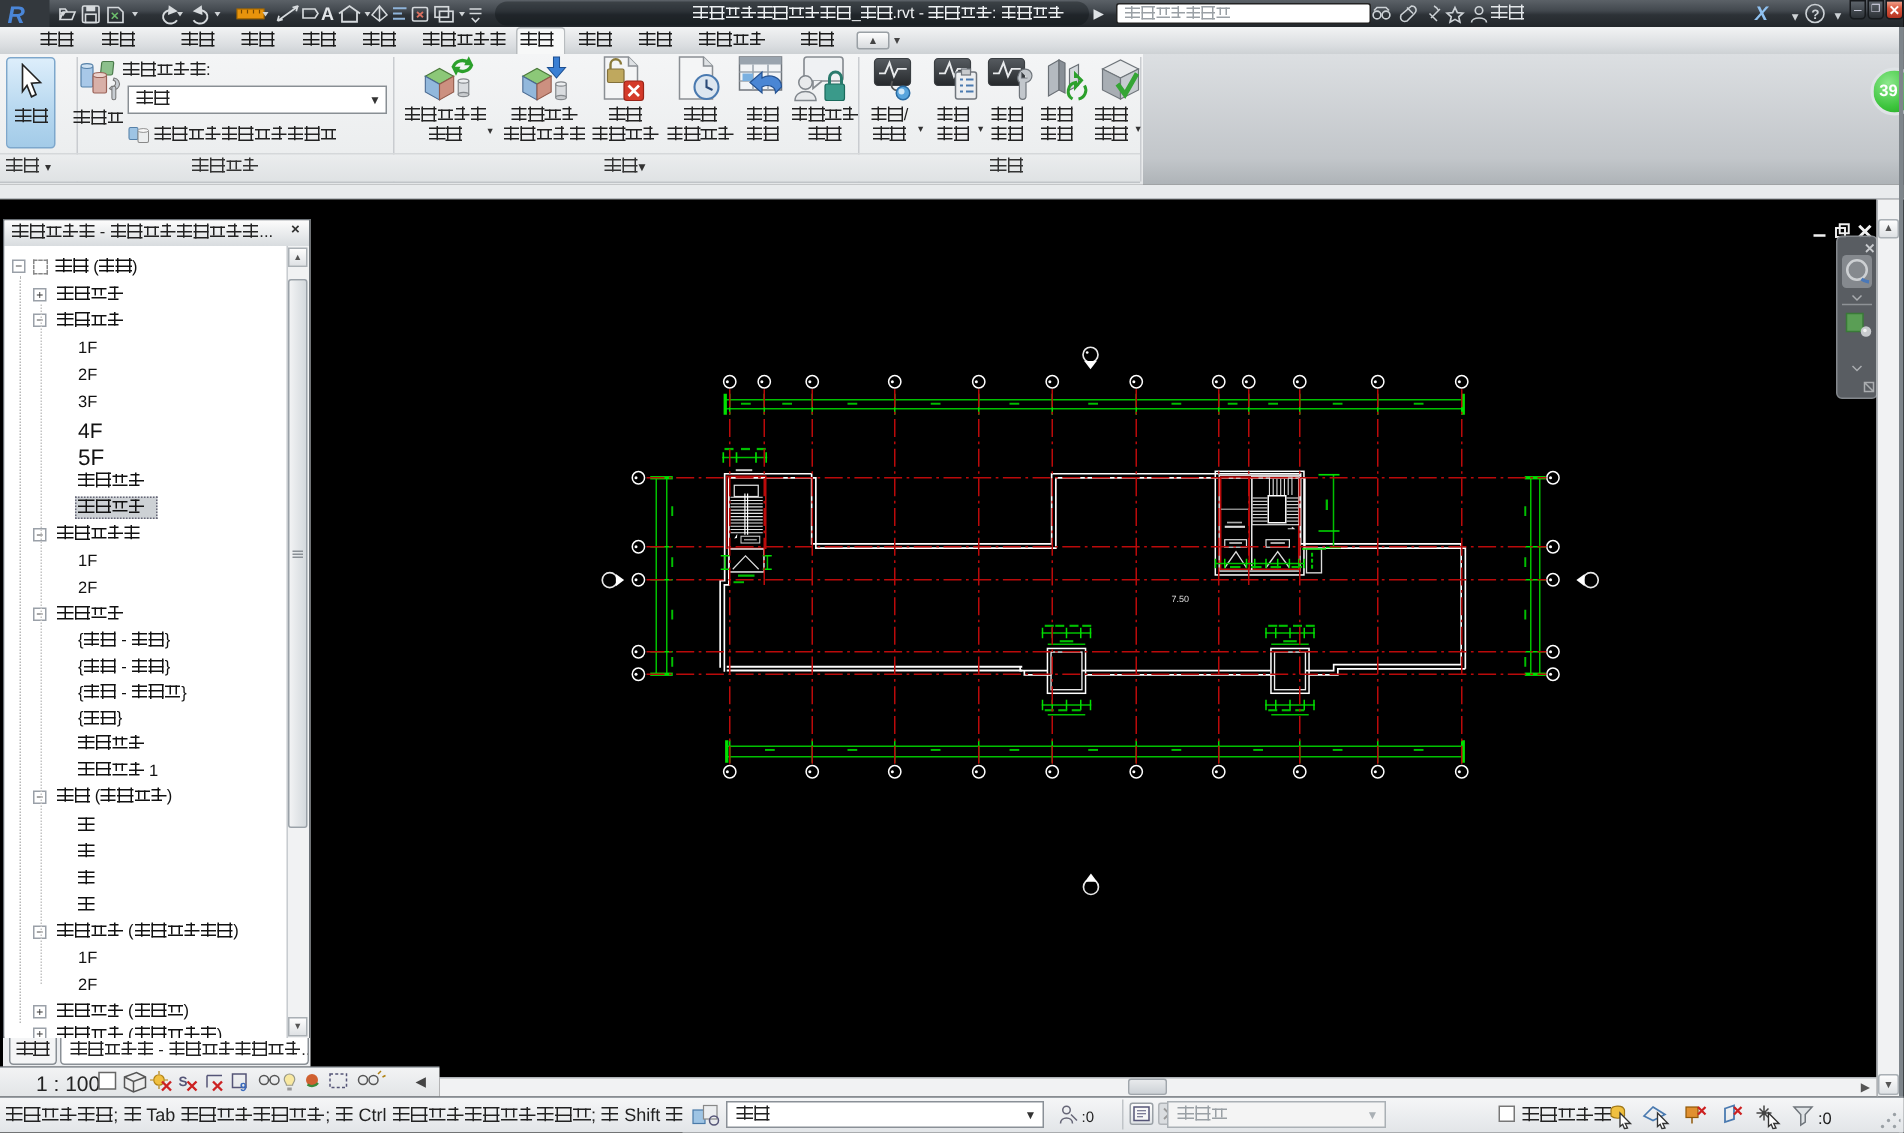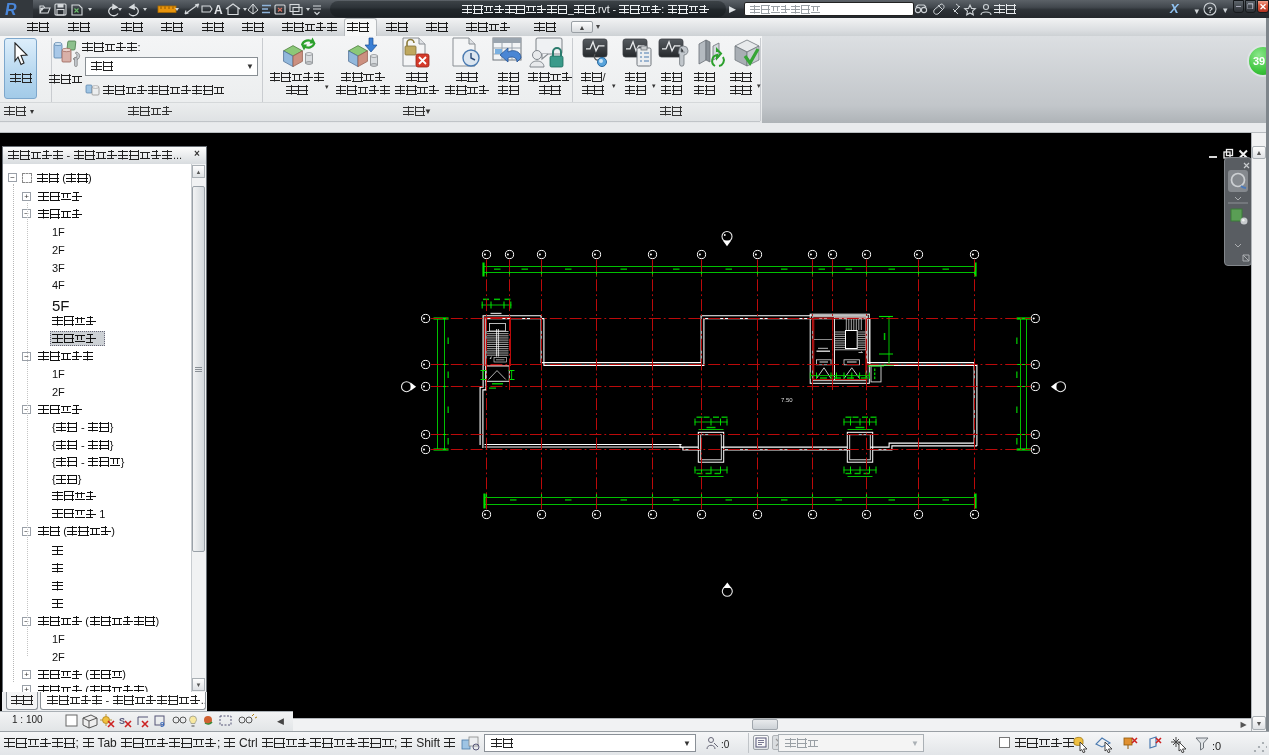--- a/index.html
+++ b/index.html
@@ -624,21 +624,21 @@
 <div class="ab" style="left:8px;top:173.4px;width:9px;height:9px;background:#fff;border:1px solid #9aa0a8;font-size:8px;line-height:7px;text-align:center;color:#333">−</div>
 <div class="ab" style="left:22px;top:173.4px;width:10px;height:10px;border:1px dashed #888"></div>
 <span class="ab" style="left:37px;top:171.9px;font-size:11px;color:#111"><i class="c k0 "></i><i class="c k1 "></i> (<i class="c k0 "></i><i class="c k1 "></i>)</span>
 <div class="ab" style="left:22px;top:191.8px;width:9px;height:9px;background:#fff;border:1px solid #9aa0a8;font-size:8px;line-height:7px;text-align:center;color:#333">+</div>
 <span class="ab" style="left:38px;top:190.3px;font-size:11px;color:#111"><i class="c k0 "></i><i class="c k1 "></i><i class="c k2 "></i><i class="c k3 "></i></span>
 <div class="ab" style="left:22px;top:209.3px;width:9px;height:9px;background:#fff;border:1px solid #9aa0a8;font-size:8px;line-height:7px;text-align:center;color:#333">−</div>
 <span class="ab" style="left:38px;top:207.8px;font-size:11px;color:#111"><i class="c k0 "></i><i class="c k1 "></i><i class="c k2 "></i><i class="c k3 "></i></span>
 <span class="ab" style="left:52px;top:225.8px;font-size:11px;color:#111">1F</span>
 <span class="ab" style="left:52px;top:243.7px;font-size:11px;color:#111">2F</span>
 <span class="ab" style="left:52px;top:261.7px;font-size:11px;color:#111">3F</span>
-<span class="ab" style="left:52px;top:279.2px;font-size:11px;color:#111">4F</span>
+<span class="ab" style="left:52px;top:279.2px;font-size:14px;color:#111">4F</span>
 <span class="ab" style="left:52px;top:297.2px;font-size:15px;color:#111">5F</span>
 <span class="ab" style="left:52px;top:314.7px;font-size:11px;color:#111"><i class="c k0 "></i><i class="c k1 "></i><i class="c k2 "></i><i class="c k3 "></i></span>
 <div class="ab" style="left:50px;top:330.8px;width:55px;height:15px;background:#cdd1d5;border:1px dotted #667"></div>
 <span class="ab" style="left:52px;top:332.3px;font-size:11px;color:#111;font-weight:bold"><i class="c k0 "></i><i class="c k1 "></i><i class="c k2 "></i><i class="c k3 "></i></span>
 <div class="ab" style="left:22px;top:351.7px;width:9px;height:9px;background:#fff;border:1px solid #9aa0a8;font-size:8px;line-height:7px;text-align:center;color:#333">−</div>
 <span class="ab" style="left:38px;top:350.2px;font-size:11px;color:#111"><i class="c k0 "></i><i class="c k1 "></i><i class="c k2 "></i><i class="c k3 "></i><i class="c k0 "></i></span>
 <span class="ab" style="left:52px;top:367.8px;font-size:11px;color:#111">1F</span>
 <span class="ab" style="left:52px;top:385.7px;font-size:11px;color:#111">2F</span>
 <div class="ab" style="left:22px;top:404.8px;width:9px;height:9px;background:#fff;border:1px solid #9aa0a8;font-size:8px;line-height:7px;text-align:center;color:#333">−</div>
 <span class="ab" style="left:38px;top:403.3px;font-size:11px;color:#111"><i class="c k0 "></i><i class="c k1 "></i><i class="c k2 "></i><i class="c k3 "></i></span>
@@ -661,21 +661,21 @@
 <div class="ab" style="left:22px;top:669.9px;width:9px;height:9px;background:#fff;border:1px solid #9aa0a8;font-size:8px;line-height:7px;text-align:center;color:#333">+</div>
 <span class="ab" style="left:38px;top:668.4px;font-size:11px;color:#111"><i class="c k0 "></i><i class="c k1 "></i><i class="c k2 "></i><i class="c k3 "></i> (<i class="c k0 "></i><i class="c k1 "></i><i class="c k2 "></i>)</span>
 <div class="ab" style="left:22px;top:685.4px;width:9px;height:9px;background:#fff;border:1px solid #9aa0a8;font-size:8px;line-height:7px;text-align:center;color:#333">+</div>
 <span class="ab" style="left:38px;top:683.9px;font-size:11px;color:#111"><i class="c k0 "></i><i class="c k1 "></i><i class="c k2 "></i><i class="c k3 "></i> (<i class="c k0 "></i><i class="c k1 "></i><i class="c k2 "></i><i class="c k3 "></i><i class="c k0 "></i>)</span>
 <div class="ab" style="left:13px;top:184px;width:1px;height:498px;border-left:1px dotted #b8b8b8"></div>
 <div class="ab" style="left:27px;top:203px;width:1px;height:453px;border-left:1px dotted #c4c4c4"></div>
 <div class="ab" style="left:2px;top:692px;width:205px;height:19px;background:#eceef0"></div>
 <div class="ab" style="left:6px;top:692px;width:32px;height:18px;background:#f4f5f6;border:1px solid #8a9096;border-top:none;border-radius:0 0 3px 3px;font-size:11px;color:#222;text-align:center;padding-top:2px"><i class="c k0 "></i><i class="c k1 "></i></div>
 <div class="ab" style="left:40px;top:692px;width:166px;height:18px;background:#fff;border:1px solid #8a9096;border-top:none;border-radius:0 0 3px 3px;font-size:11px;color:#222;padding:2px 0 0 6px;white-space:nowrap;overflow:hidden"><i class="c k0 "></i><i class="c k1 "></i><i class="c k2 "></i><i class="c k3 "></i><i class="c k0 "></i> - <i class="c k0 "></i><i class="c k1 "></i><i class="c k2 "></i><i class="c k3 "></i><i class="c k0 "></i><i class="c k1 "></i><i class="c k2 "></i><i class="c k3 "></i>...</div>
 <div class="ab" style="left:0;top:711px;width:293px;height:20px;background:linear-gradient(#f2f3f4,#e2e5e7);border-top:1px solid #aab0b5"></div>
-<span class="ab" style="left:12px;top:714px;font-size:10px;color:#222">1 : 100</span>
+<span class="ab" style="left:24px;top:714px;font-size:14px;color:#222">1 : 100</span>
 <svg class="ab" style="left:62px;top:712px" width="230" height="18" viewBox="0 0 230 18">
 <rect x="4" y="3" width="11" height="11" fill="#fff" stroke="#666" stroke-width="1"></rect>
 <g stroke="#555" fill="none" stroke-width="1">
 <polygon points="21,6 29,3 35,6 35,13 27,16 21,13" fill="#eee"></polygon>
       <path d="M21 6 l6 3 8 -3 M27 9 v7"></path>
 </g>
 <circle cx="44" cy="8" r="3.5" fill="#f0c040" stroke="#b08010" stroke-width="0.8"></circle>
 <path d="M44 2 v2 M44 12 v2 M38 8 h2 M48 8 h2" stroke="#b08010" stroke-width="0.8"></path>
 <path d="M46 9 l6 6 m0 -6 l-6 6" stroke="#cc2222" stroke-width="1.6"></path>
 <text x="57" y="12" font-size="9" fill="#557" font-weight="bold">S</text>

